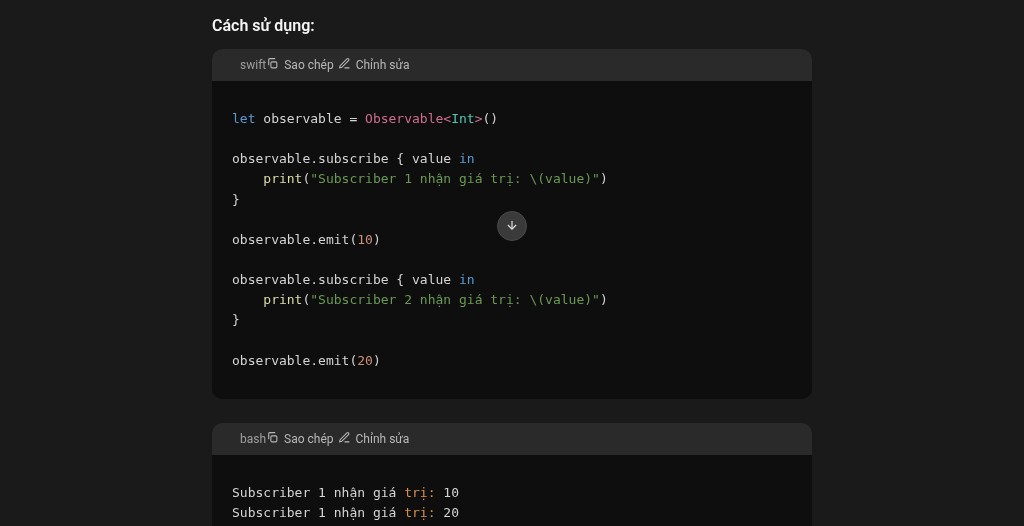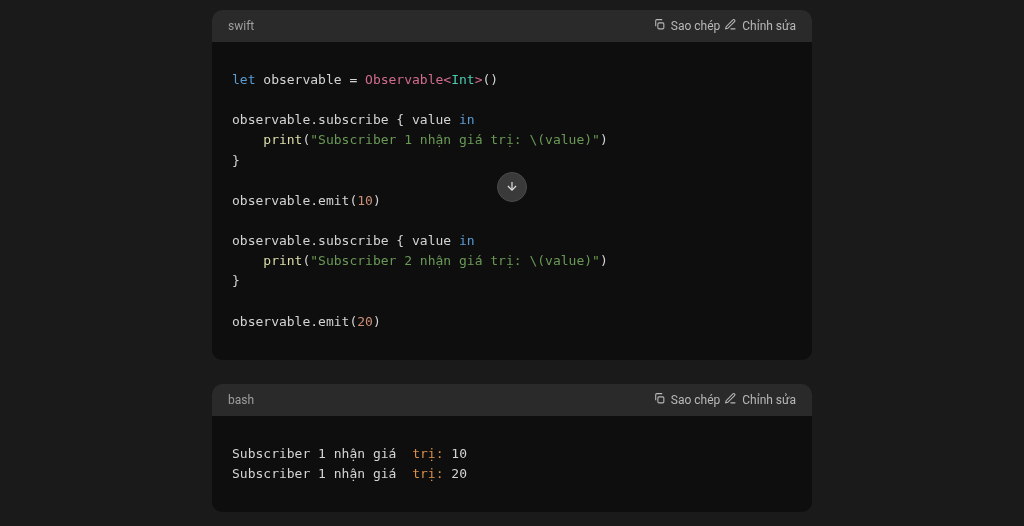--- a/index.html
+++ b/index.html
@@ -27,23 +27,22 @@
       margin-top: 6px;
     }
     .code-block {
       background-color: #0e0e0e;
       border-radius: 10px;
       overflow: hidden;
       margin-bottom: 24px;
     }
     .code-header {
       background-color: #2a2a2a;
-      padding: 8px 16px;
+      padding: 8px 28px;
       display: flex;
-      justify-content: space-between;
       align-items: center;
       font-size: 12px;
       color: #9e9e9e;
     }
     .code-lang {
       font-weight: 400;
     }
     .code-actions {
       display: flex;
       gap: 4px;
@@ -69,21 +68,21 @@
       white-space: pre;
       overflow-x: auto;
     }
     .tok-keyword { color: #5a9bd4; }
     .tok-type { color: #4ec9b0; }
     .tok-punct-type { color: #d16c8f; }
     .tok-func { color: #dcdcaa; }
     .tok-string { color: #6a9955; }
     .tok-number { color: #ce9178; }
     .tok-plain { color: #d4d4d4; }
-    .tok-bash-key { color: #d9904a; margin-left: 8px; }
+    .tok-bash-key { color: #d9904a; }
 
     .scroll-down-btn {
       position: absolute;
       left: 50%;
       transform: translateX(-50%);
       width: 30px;
       height: 30px;
       border-radius: 50%;
       background-color: #3a3a3a;
       border: 1px solid #4a4a4a;
@@ -98,20 +97,21 @@
       height: 14px;
     }
     .relative-wrap {
       position: relative;
     }
   </style>
 </head>
 <body>
 
 <div class="container">
+  <h3 class="section-heading">Cách sử dụng:</h3>
 
   <div class="relative-wrap">
     <div class="code-block">
       <div class="code-header">
         <span class="code-lang">swift</span>
         <div class="code-actions">
           <div class="code-action">
             <span>
               <svg viewBox="0 0 24 24" fill="none" stroke="currentColor" stroke-width="2">
                   <rect x="9" y="9" width="11" height="11" rx="2"></rect>

